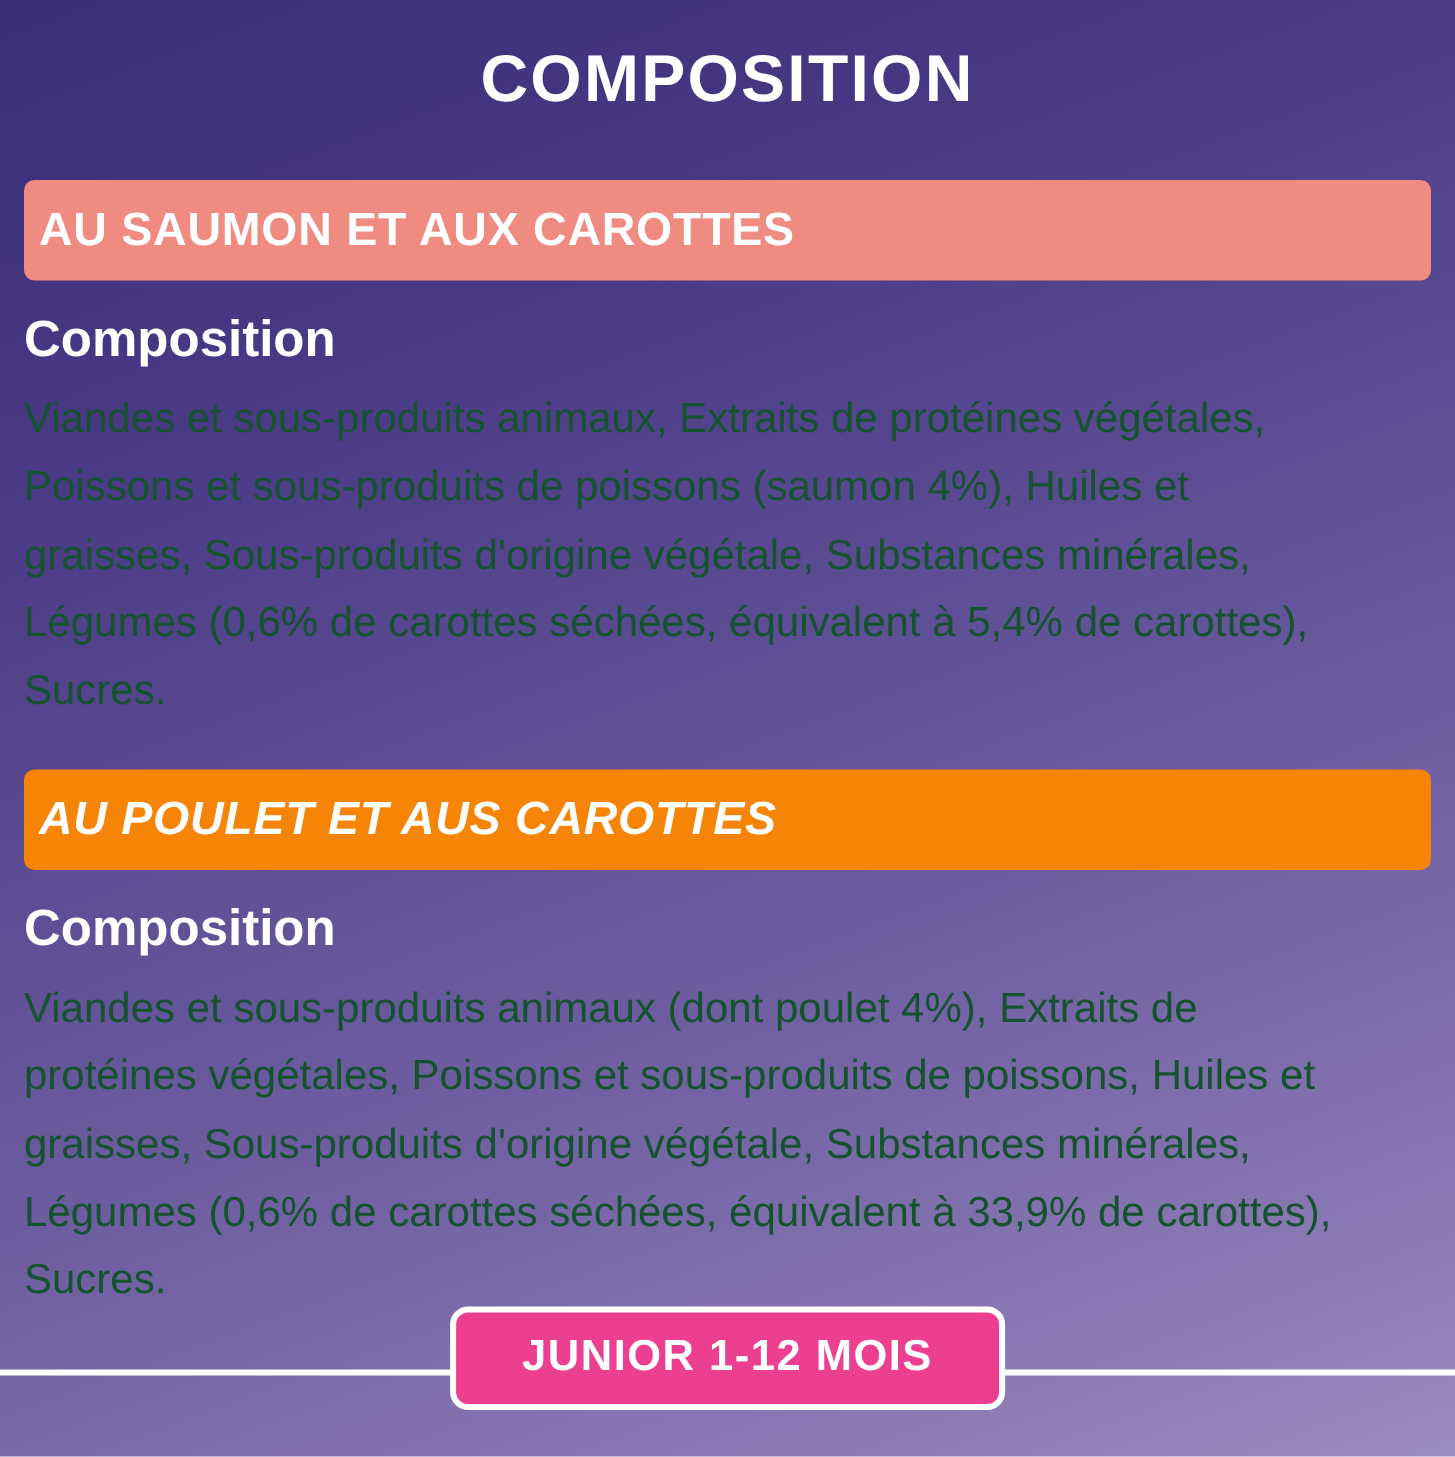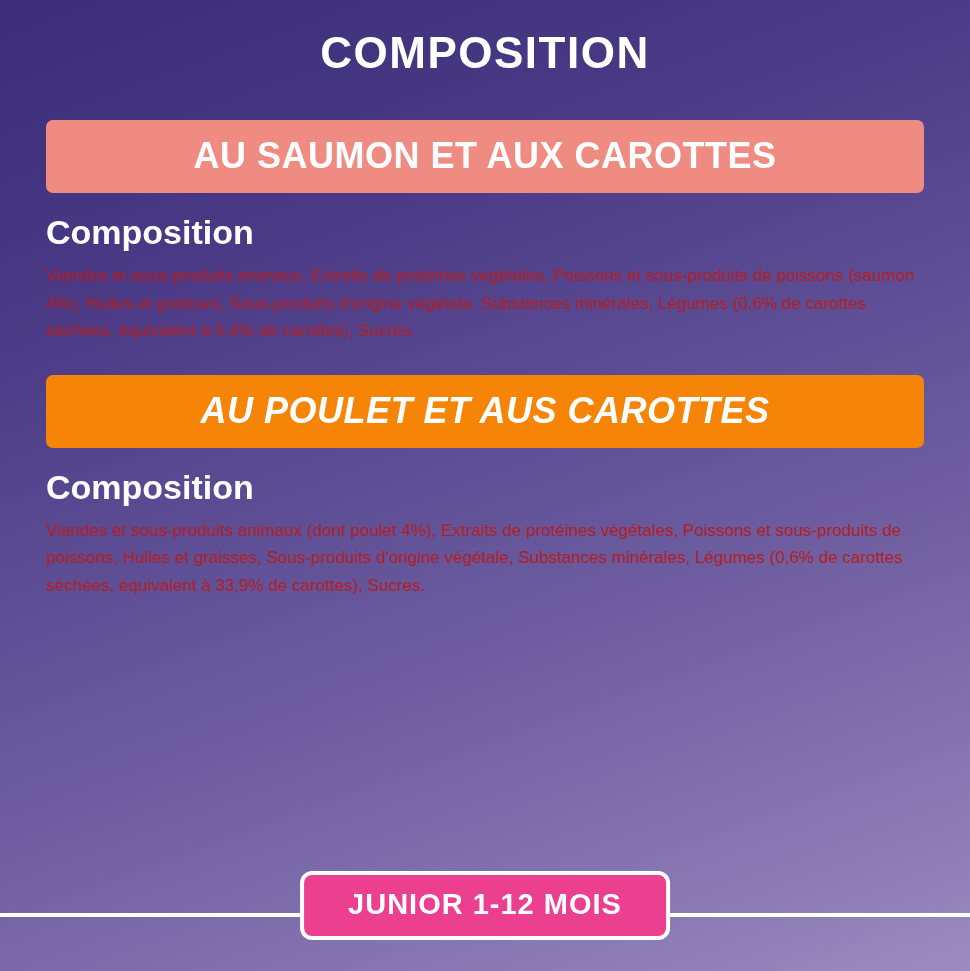--- a/index.html
+++ b/index.html
@@ -14,39 +14,38 @@
     overflow: hidden;
     position: relative;
     color: #ffffff;
   }
 
   .page {
     position: relative;
     width: 970px;
     height: 971px;
     box-sizing: border-box;
-    padding: 0 46px;
+    padding: 0 16px;
   }
 
   .main-title {
     text-align: center;
     font-size: 44px;
     font-weight: bold;
     letter-spacing: 1.5px;
     padding-top: 28px;
     padding-bottom: 8px;
     color: #ffffff;
     text-transform: uppercase;
   }
 
   .banner {
     margin-top: 34px;
     border-radius: 7px;
-    text-align: center;
-    font-size: 36px;
+    font-size: 31px;
     font-weight: bold;
     letter-spacing: 0.5px;
     padding: 15px 10px 16px 10px;
     color: #ffffff;
     text-transform: uppercase;
     box-sizing: border-box;
   }
   .banner.salmon {
     background: #f08b82;
   }
@@ -58,23 +57,23 @@
 
   .section-heading {
     font-size: 34px;
     font-weight: bold;
     margin-top: 20px;
     margin-bottom: 10px;
     color: #ffffff;
   }
 
   .section-body {
-    font-size: 17px;
+    font-size: 28px;
     line-height: 1.62;
-    color: #b91c1c;
+    color: #14532d;
     max-width: 890px;
   }
 
   .bottom-area {
     position: absolute;
     left: 0;
     right: 0;
     bottom: 0;
     height: 100px;
   }

